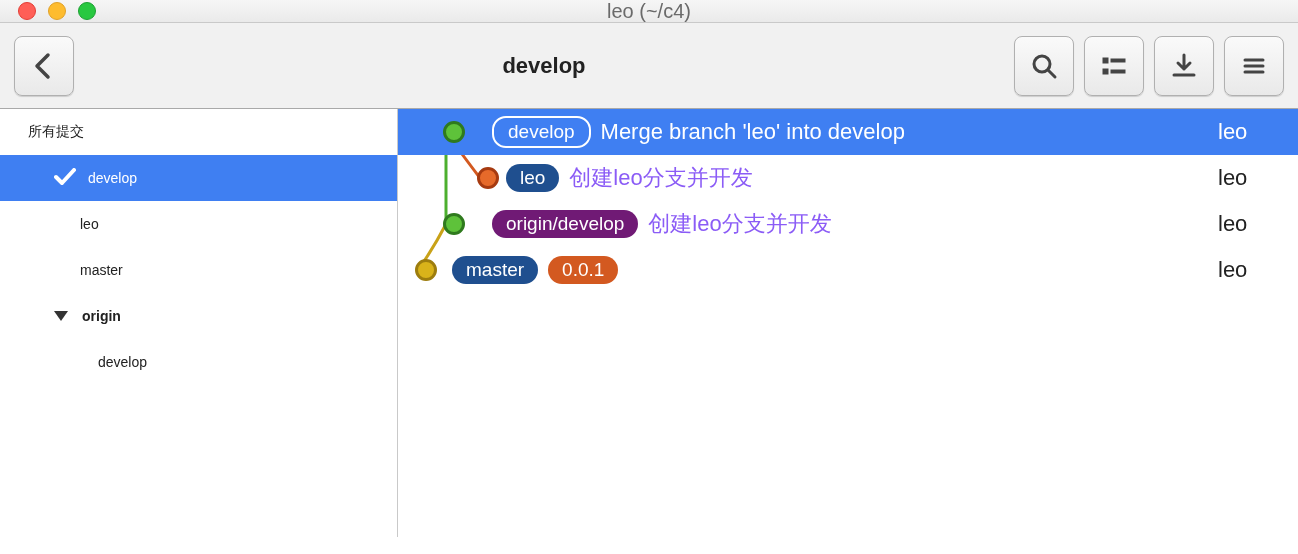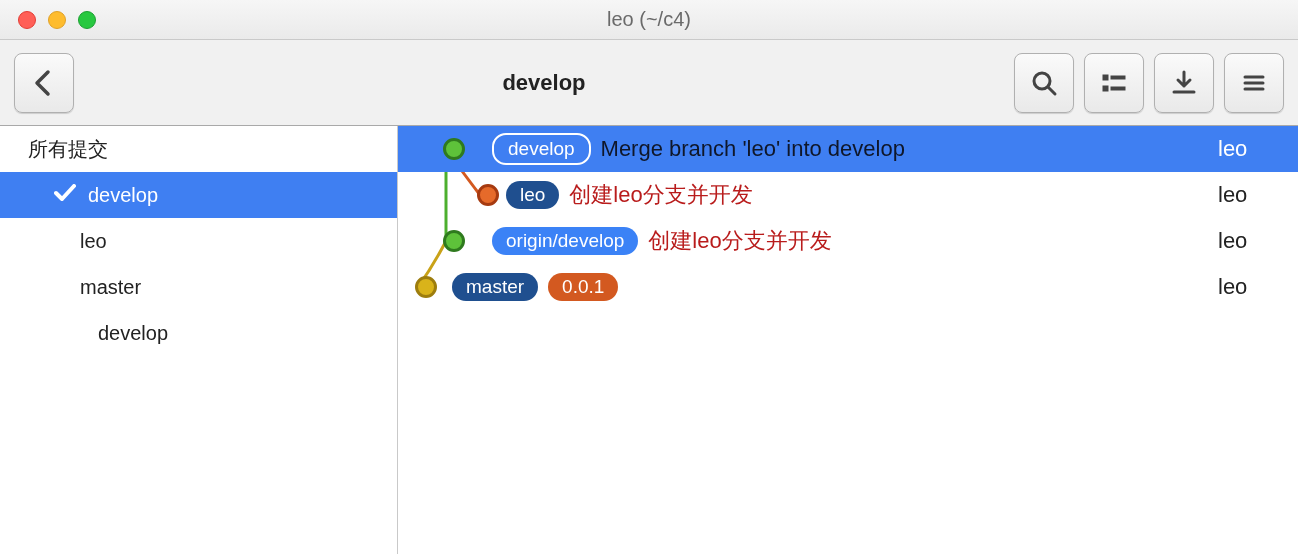--- a/index.html
+++ b/index.html
@@ -4,21 +4,21 @@
 <style>
   * { box-sizing: border-box; }
   html, body {
     margin: 0; padding: 0;
     font-family: -apple-system, "Helvetica Neue", Arial, "PingFang SC", "Hiragino Sans GB", "Microsoft YaHei", sans-serif;
     font-size: 20px;
     background: #fff;
     width: 1298px; height: 554px; overflow: hidden;
   }
   .titlebar {
-    height: 40px; background: linear-gradient(#f6f6f6,#eaeaea);
+    height: 23px; background: linear-gradient(#f6f6f6,#eaeaea);
     border-bottom: 1px solid #c9c9c9;
     display:flex; align-items:center; position:relative;
   }
   .traffic-lights { display:flex; gap:12px; padding-left:18px; }
   .tl { width:18px; height:18px; border-radius:50%; }
   .tl.red{background:#ff5f57;border:1px solid #e33d35;}
   .tl.yellow{background:#febc2e;border:1px solid #e0a128;}
   .tl.green{background:#28c840;border:1px solid #1da033;}
   .win-title{position:absolute; left:0; right:0; text-align:center; color:#6a6a6a; font-size:20px;}
   .toolbar {
@@ -36,40 +36,40 @@
     box-shadow:0 1px 1px rgba(0,0,0,.15);
   }
   .tb-btn svg{stroke:#444;}
   .toolbar-title{flex:1; text-align:center; font-weight:700; color:#222; font-size:22px;}
   .tb-right{display:flex;gap:10px;}
   .content{display:flex; height:calc(554px - 40px - 86px);}
   .sidebar{
     width:398px; border-right:1px solid #c9c9c9;
     background:#fff; overflow:hidden;
   }
-  .side-item{display:flex;align-items:center;height:46px;padding-left:28px;color:#222;cursor:pointer;font-size:20px;}
+  .side-item{display:flex;align-items:center;height:46px;padding-left:28px;color:#222;cursor:pointer;font-size:14px;}
   .side-item.section{font-weight:400;}
   .side-item.indent1{padding-left:54px;}
   .side-item.indent2{padding-left:80px;}
   .side-item.indent3{padding-left:98px;}
   .side-item.selected{background:#3f7ff2;color:#fff;}
   .disclosure{margin-right:14px;}
   .check-icon svg{stroke:#fff;}
   .commits{flex:1; position:relative; background:#fff; overflow:hidden;}
   .commit-row{display:flex;align-items:center;height:46px;position:relative;padding-left:8px;}
   .commit-row.selected{background:#3f7ff2;color:#fff;}
   .graph-area{width:86px;height:100%;flex:none;position:relative;}
   .tags-msg{display:flex;align-items:center;gap:10px;flex:1;min-width:0;}
   .pill{border-radius:14px;padding:2px 14px;font-size:19px;font-weight:400;line-height:24px;color:#fff;white-space:nowrap;}
   .pill.outline{background:transparent;border:2px solid #fff;color:#fff;}
   .pill.blue{background:#1f4f8f;}
-  .pill.green{background:#3b82f6;}
+  .pill.green{background:#701a75;}
   .pill.orange{background:#d35920;}
-  .msg{font-size:22px;color:#b91c1c;white-space:nowrap;overflow:hidden;text-overflow:ellipsis;}
-  .commit-row.selected .msg{color:#0f172a;}
+  .msg{font-size:22px;color:#8b5cf6;white-space:nowrap;overflow:hidden;text-overflow:ellipsis;}
+  .commit-row.selected .msg{color:#ffffff;}
   .author{width:80px;text-align:left;font-size:22px;color:#222;padding-right:18px;}
   .commit-row.selected .author{color:#fff;}
   .graph-svg{position:absolute;top:0;left:0;}
   .commit-dot{position:absolute;width:22px;height:22px;border-radius:50%;border:3px solid;background:#fff;}
 </style>
 </head>
 <body>
 
 <div class="titlebar">
   <div class="traffic-lights">
@@ -128,20 +128,28 @@
           </svg>
       </span>
       <span>develop</span>
     </div>
     <div class="side-item indent2">
       <span>leo</span>
     </div>
     <div class="side-item indent2">
       <span>master</span>
     </div>
+    <div class="side-item indent1">
+      <span class="disclosure">
+        <svg width="14" height="10">
+            <path d="M0 0 L14 0 L7 10 Z" fill="#333"></path>
+          </svg>
+      </span>
+      <span style="font-weight:700;">origin</span>
+    </div>
     <div class="side-item indent3">
       <span>develop</span>
     </div>
   </div>
 
   <div class="commits">
     <svg class="graph-svg" width="100" height="200">
       <path d="M48 23 L48 115" stroke="#4caf2e" stroke-width="3" fill="none"></path>
       <path d="M48 23 Q60 40 82 69" stroke="#d35920" stroke-width="3" fill="none"></path>
       <path d="M48 115 Q35 140 20 161" stroke="#c9a218" stroke-width="3" fill="none"></path>

